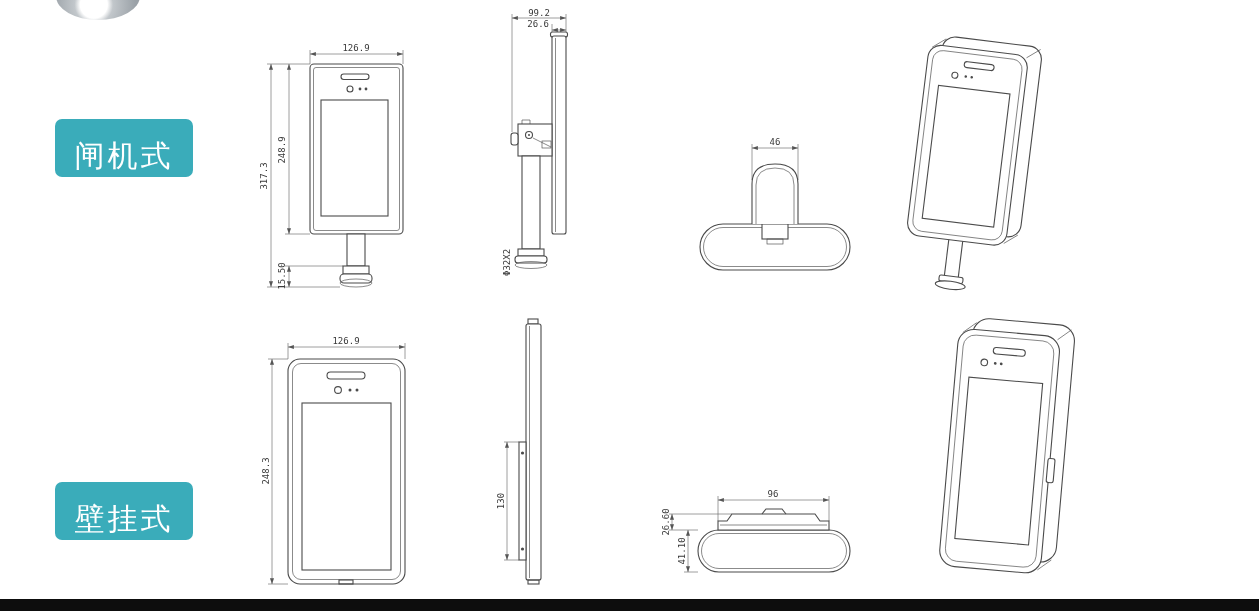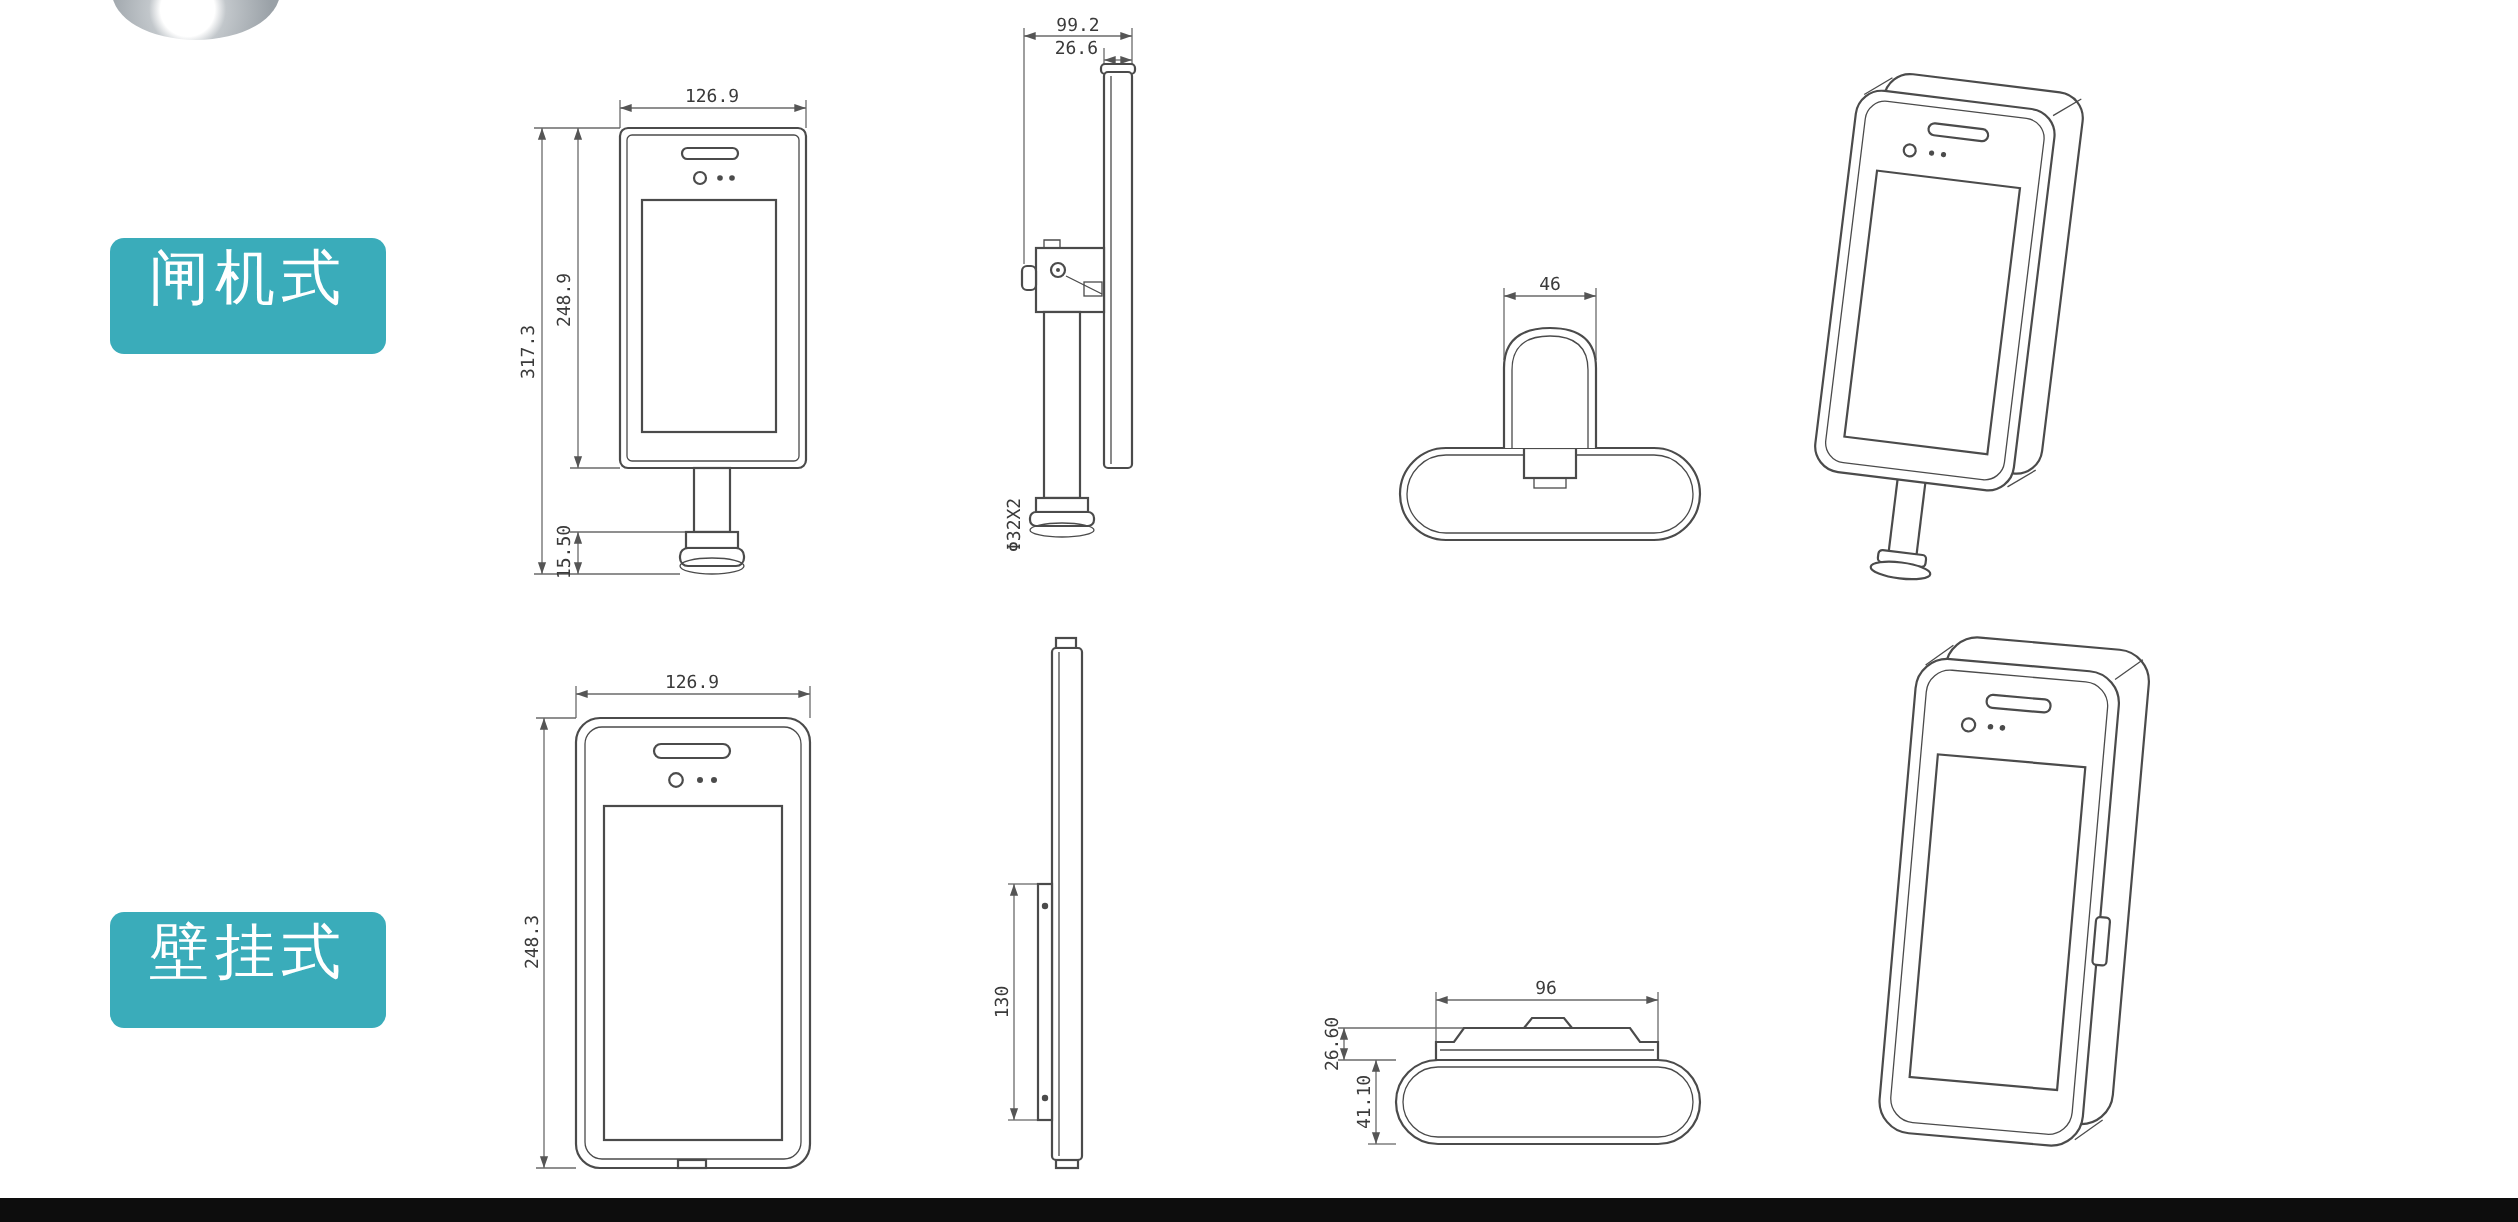--- a/index.html
+++ b/index.html
@@ -2,24 +2,24 @@
 <html><head>
 <meta charset="utf-8">
 <style>
   * { margin:0; padding:0; box-sizing:border-box; }
   html,body { background:#fff; }
   body { font-family:"DejaVu Sans", sans-serif; }
   .page { position:relative; width:1259px; height:611px; background:#fff; overflow:hidden; }
   .logo-blob { position:absolute; left:56px; top:-28px; width:84px; height:48px; border-radius:50%;
                background: radial-gradient(circle at 45% 68%, #ffffff 24%, #c2c7cb 34%, #9aa1a7 74%); }
   .badge { position:absolute; width:138px; height:58px; background:#3aacba; border-radius:7px;
-           color:#fff; display:flex; align-items:flex-start; justify-content:center;
+           color:#fff; display:flex; align-items:flex-end; justify-content:center;
            font-size:30px; letter-spacing:3px; font-weight:500; }
   .badge-gate { left:55px; top:119px; }
-  .badge-wall { left:55px; top:456px; }
+  .badge-wall { left:55px; top:482px; }
   .view { position:absolute; }
   .footer-bar { position:absolute; left:0; bottom:0; width:100%; height:12px; background:#0d0d0d; }
   svg text { font-family:"DejaVu Sans Mono", monospace; font-size:9px; fill:#3a3a3a; }
   .ln  { stroke:#4b4b4b; stroke-width:1.1; fill:none; }
   .lnf { stroke:#4b4b4b; stroke-width:1.1; fill:#fff; }
   .thin{ stroke:#4b4b4b; stroke-width:0.65; fill:none; }
   .dim { stroke:#6a6a6a; stroke-width:0.65; fill:none; }
   .dk  { fill:#4b4b4b; stroke:none; }
 </style>
 </head>

